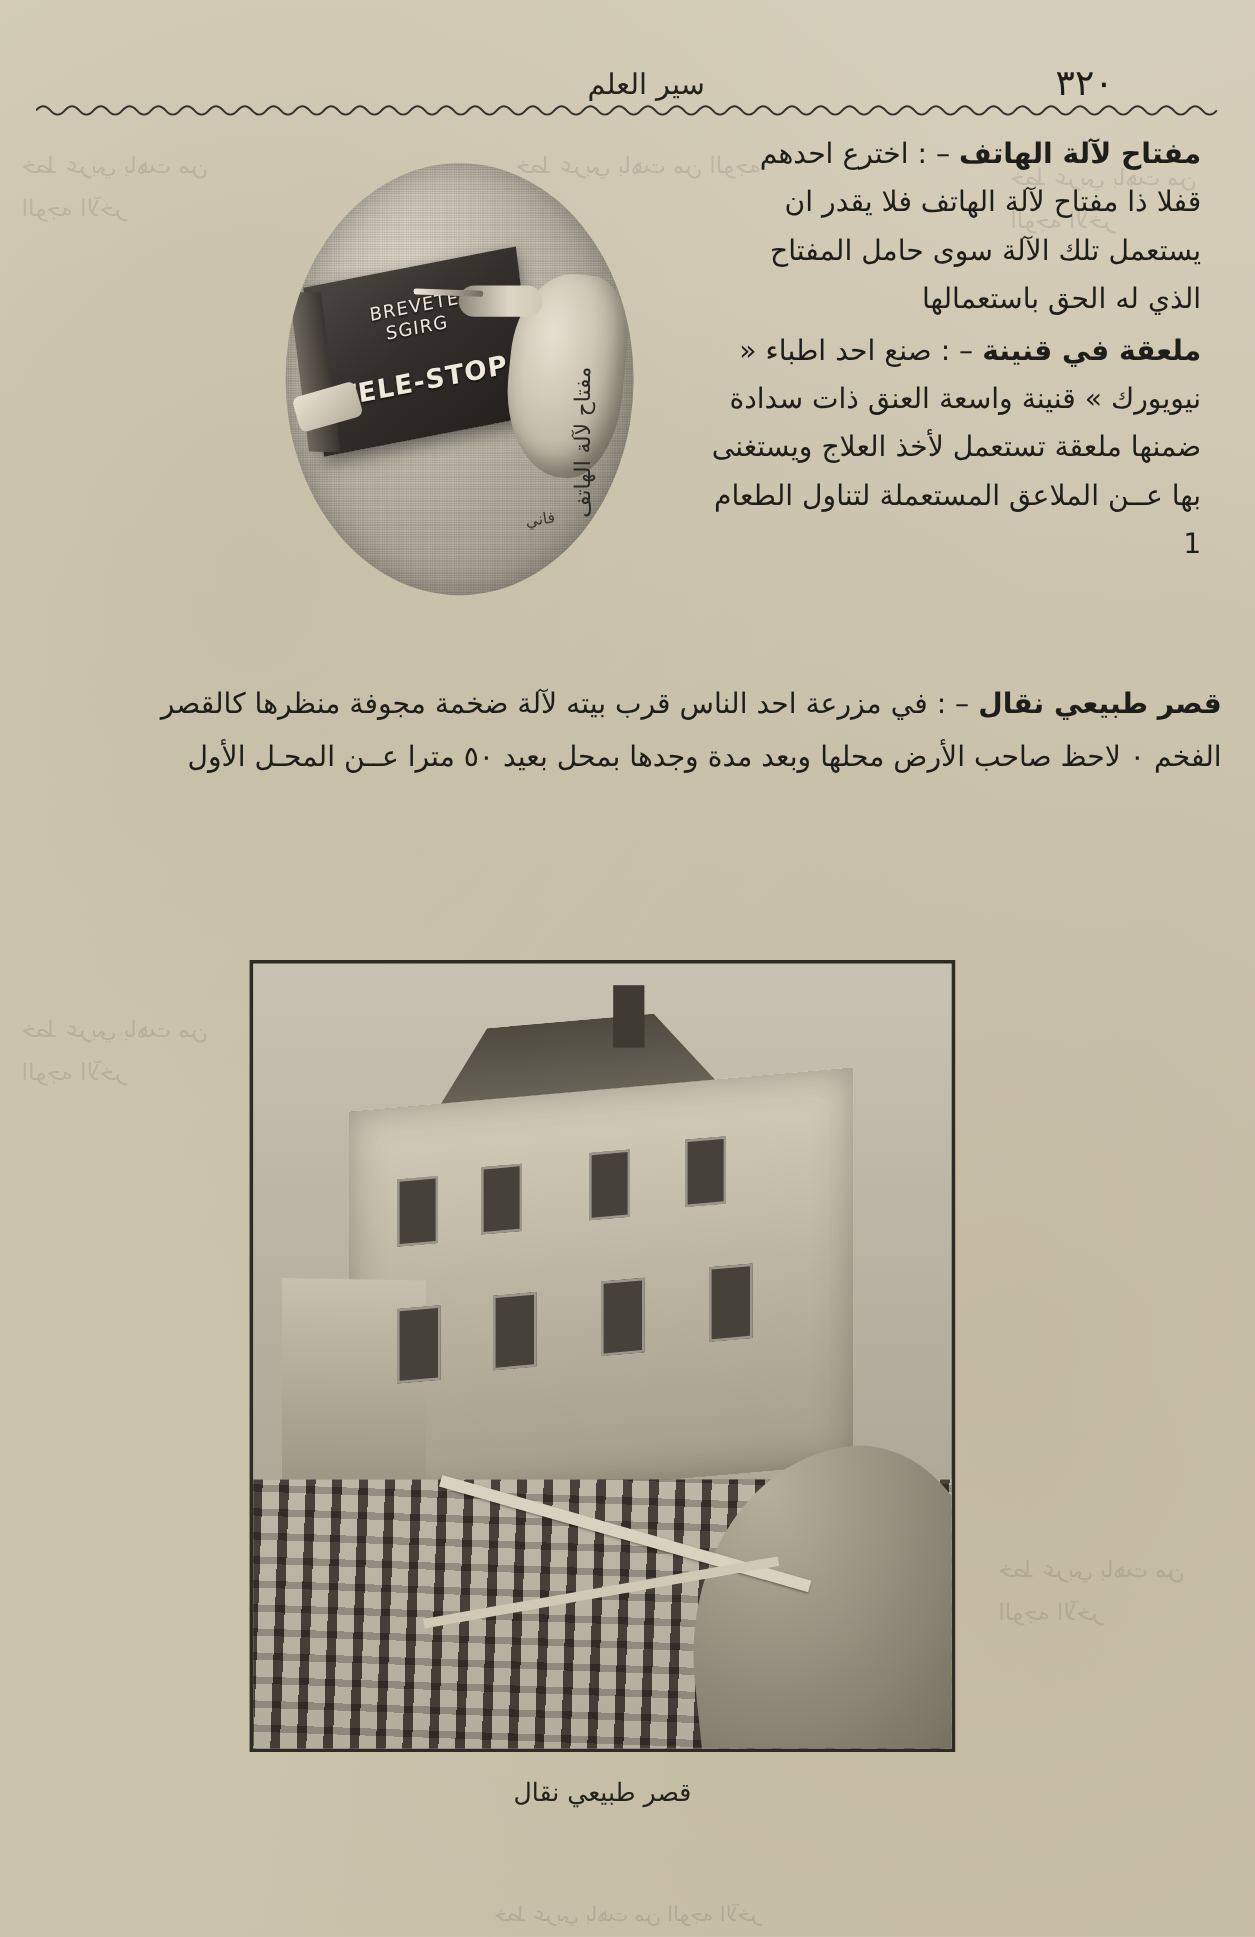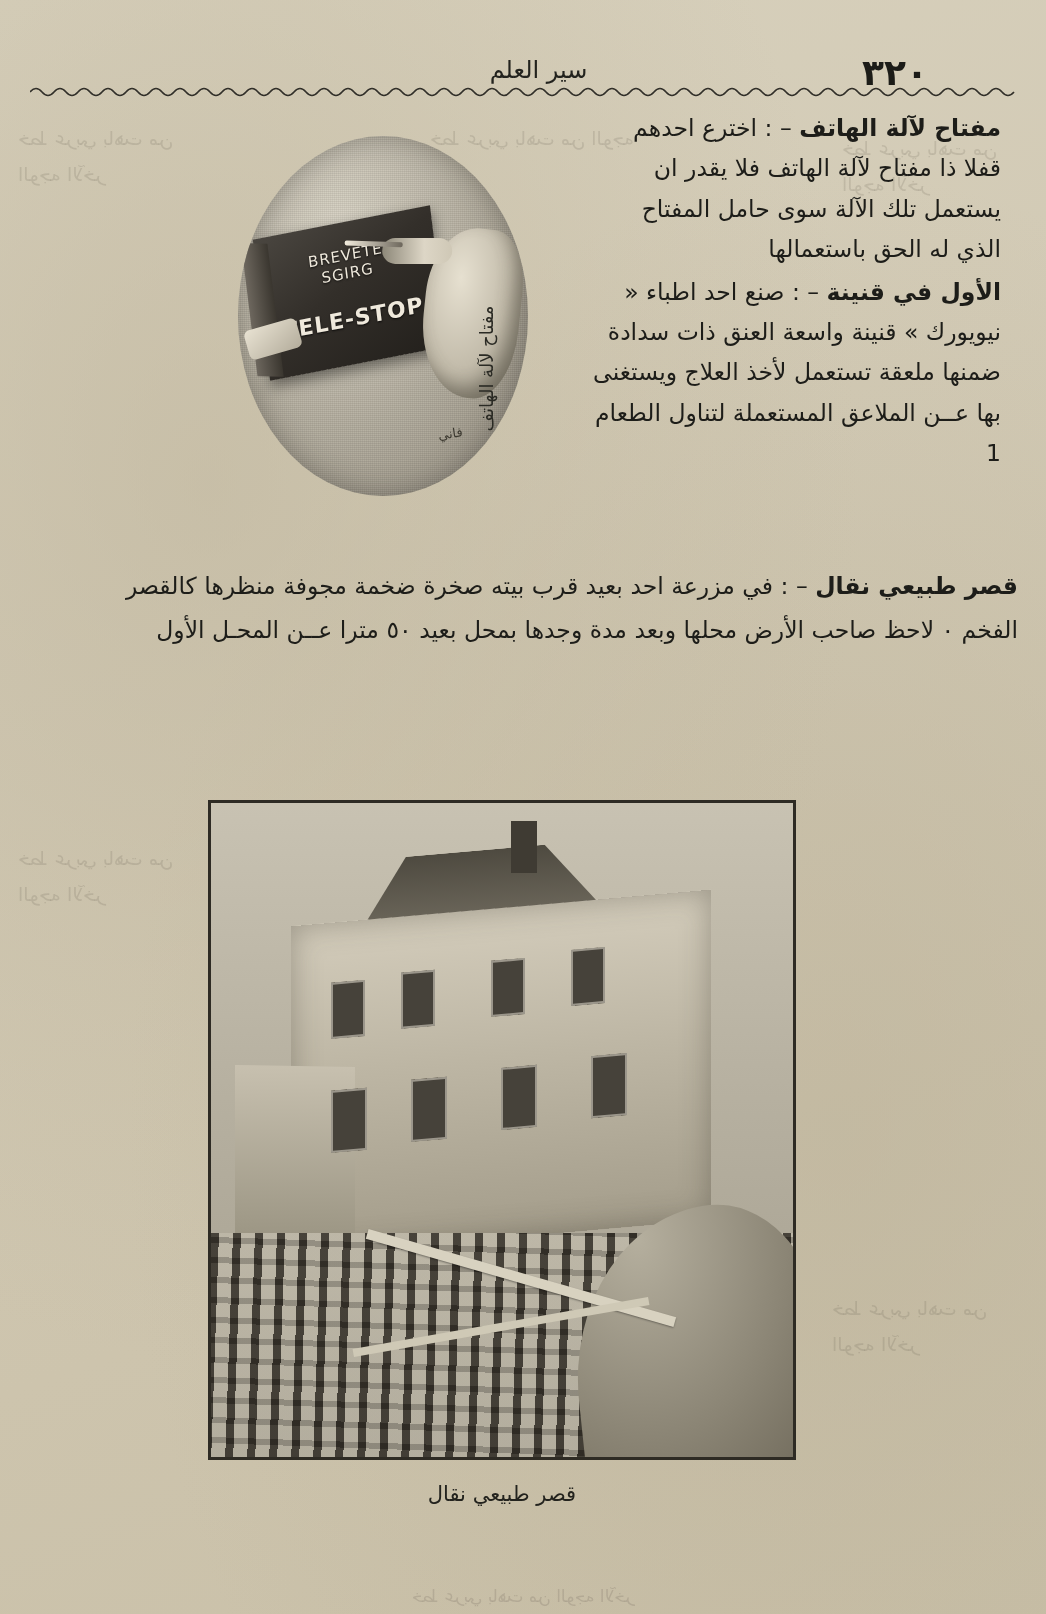--- a/index.html
+++ b/index.html
@@ -42,24 +42,23 @@
     position: absolute;
     top: 28px;
     left: 0;
     right: 0;
     height: 46px;
   }
   .page-number {
     position: absolute;
     right: 118px;
     top: 24px;
-    font-size: 36px;
+    font-size: 30px;
     letter-spacing: 2px;
     color: #1c1c18;
-    font-weight: bold;
   }
   .header-title {
     position: absolute;
     left: 0; right: 0;
     top: 28px;
     text-align: center;
     font-size: 24px;
     color: #23231e;
     padding-left: 31px;
   }
@@ -357,21 +356,21 @@
       <path d="M0 8 Q 6 1 12 8 T 24 8 T 36 8 T 48 8 T 60 8 T 72 8 T 84 8 T 96 8 T 108 8 T 120 8 T 132 8 T 144 8 T 156 8 T 168 8 T 180 8 T 192 8 T 204 8 T 216 8 T 228 8 T 240 8 T 252 8 T 264 8 T 276 8 T 288 8 T 300 8 T 312 8 T 324 8 T 336 8 T 348 8 T 360 8 T 372 8 T 384 8 T 396 8 T 408 8 T 420 8 T 432 8 T 444 8 T 456 8 T 468 8 T 480 8 T 492 8 T 504 8 T 516 8 T 528 8 T 540 8 T 552 8 T 564 8 T 576 8 T 588 8 T 600 8 T 612 8 T 624 8 T 636 8 T 648 8 T 660 8 T 672 8 T 684 8 T 696 8 T 708 8 T 720 8 T 732 8 T 744 8 T 756 8 T 768 8 T 780 8 T 792 8 T 804 8 T 816 8 T 828 8 T 840 8 T 852 8 T 864 8 T 876 8 T 888 8 T 900 8 T 912 8 T 924 8 T 936 8 T 948 8 T 960 8 T 972 8 T 984 8" fill="none" stroke="#32302a" stroke-width="1.6"></path>
     </svg>
   </div>
 
   <div class="col-text">
     <p>
       <span class="lead">مفتاح لآلة الهاتف</span>
       <span>– : اخترع احدهم قفلا ذا مفتاح لآلة الهاتف فلا يقدر ان يستعمل تلك الآلة سوى حامل المفتاح الذي له الحق باستعمالها</span>
     </p>
     <p>
-      <span class="lead">الأول في قنينة</span>
+      <span class="lead">ملعقة في قنينة</span>
       <span>– : صنع احد اطباء « نيويورك » قنينة واسعة العنق ذات سدادة ضمنها ملعقة تستعمل لأخذ العلاج ويستغنى بها عــن الملاعق المستعملة لتناول الطعام 1</span>
     </p>
   </div>
 
   <div class="photo-circle">
     <div class="disc">
       <div class="grain"></div>
       <div class="device">
         <div class="lip"></div>
         <div class="device-text1">BREVETE</div>
@@ -384,21 +383,21 @@
       </div>
       <div class="cuff"></div>
       <div class="disc-sig">فاني</div>
     </div>
     <div class="photo-caption-vert">مفتاح لآلة الهاتف</div>
   </div>
 
   <div class="wide-text">
     <p>
       <span class="lead">قصر طبيعي نقال</span>
-      <span>– : في مزرعة احد بعيد قرب بيته صخرة ضخمة مجوفة منظرها كالقصر</span>
+      <span>– : في مزرعة احد الناس قرب بيته لآلة ضخمة مجوفة منظرها كالقصر</span>
     </p>
     <p>الفخم ٠ لاحظ صاحب الأرض محلها وبعد مدة وجدها بمحل بعيد ٥٠ مترا عــن المحـل الأول</p>
   </div>
 
   <div class="photo-block">
     <div class="photo-frame">
       <div class="sky"></div>
       <div class="roof"></div>
       <div class="chimney"></div>
       <div class="house">

